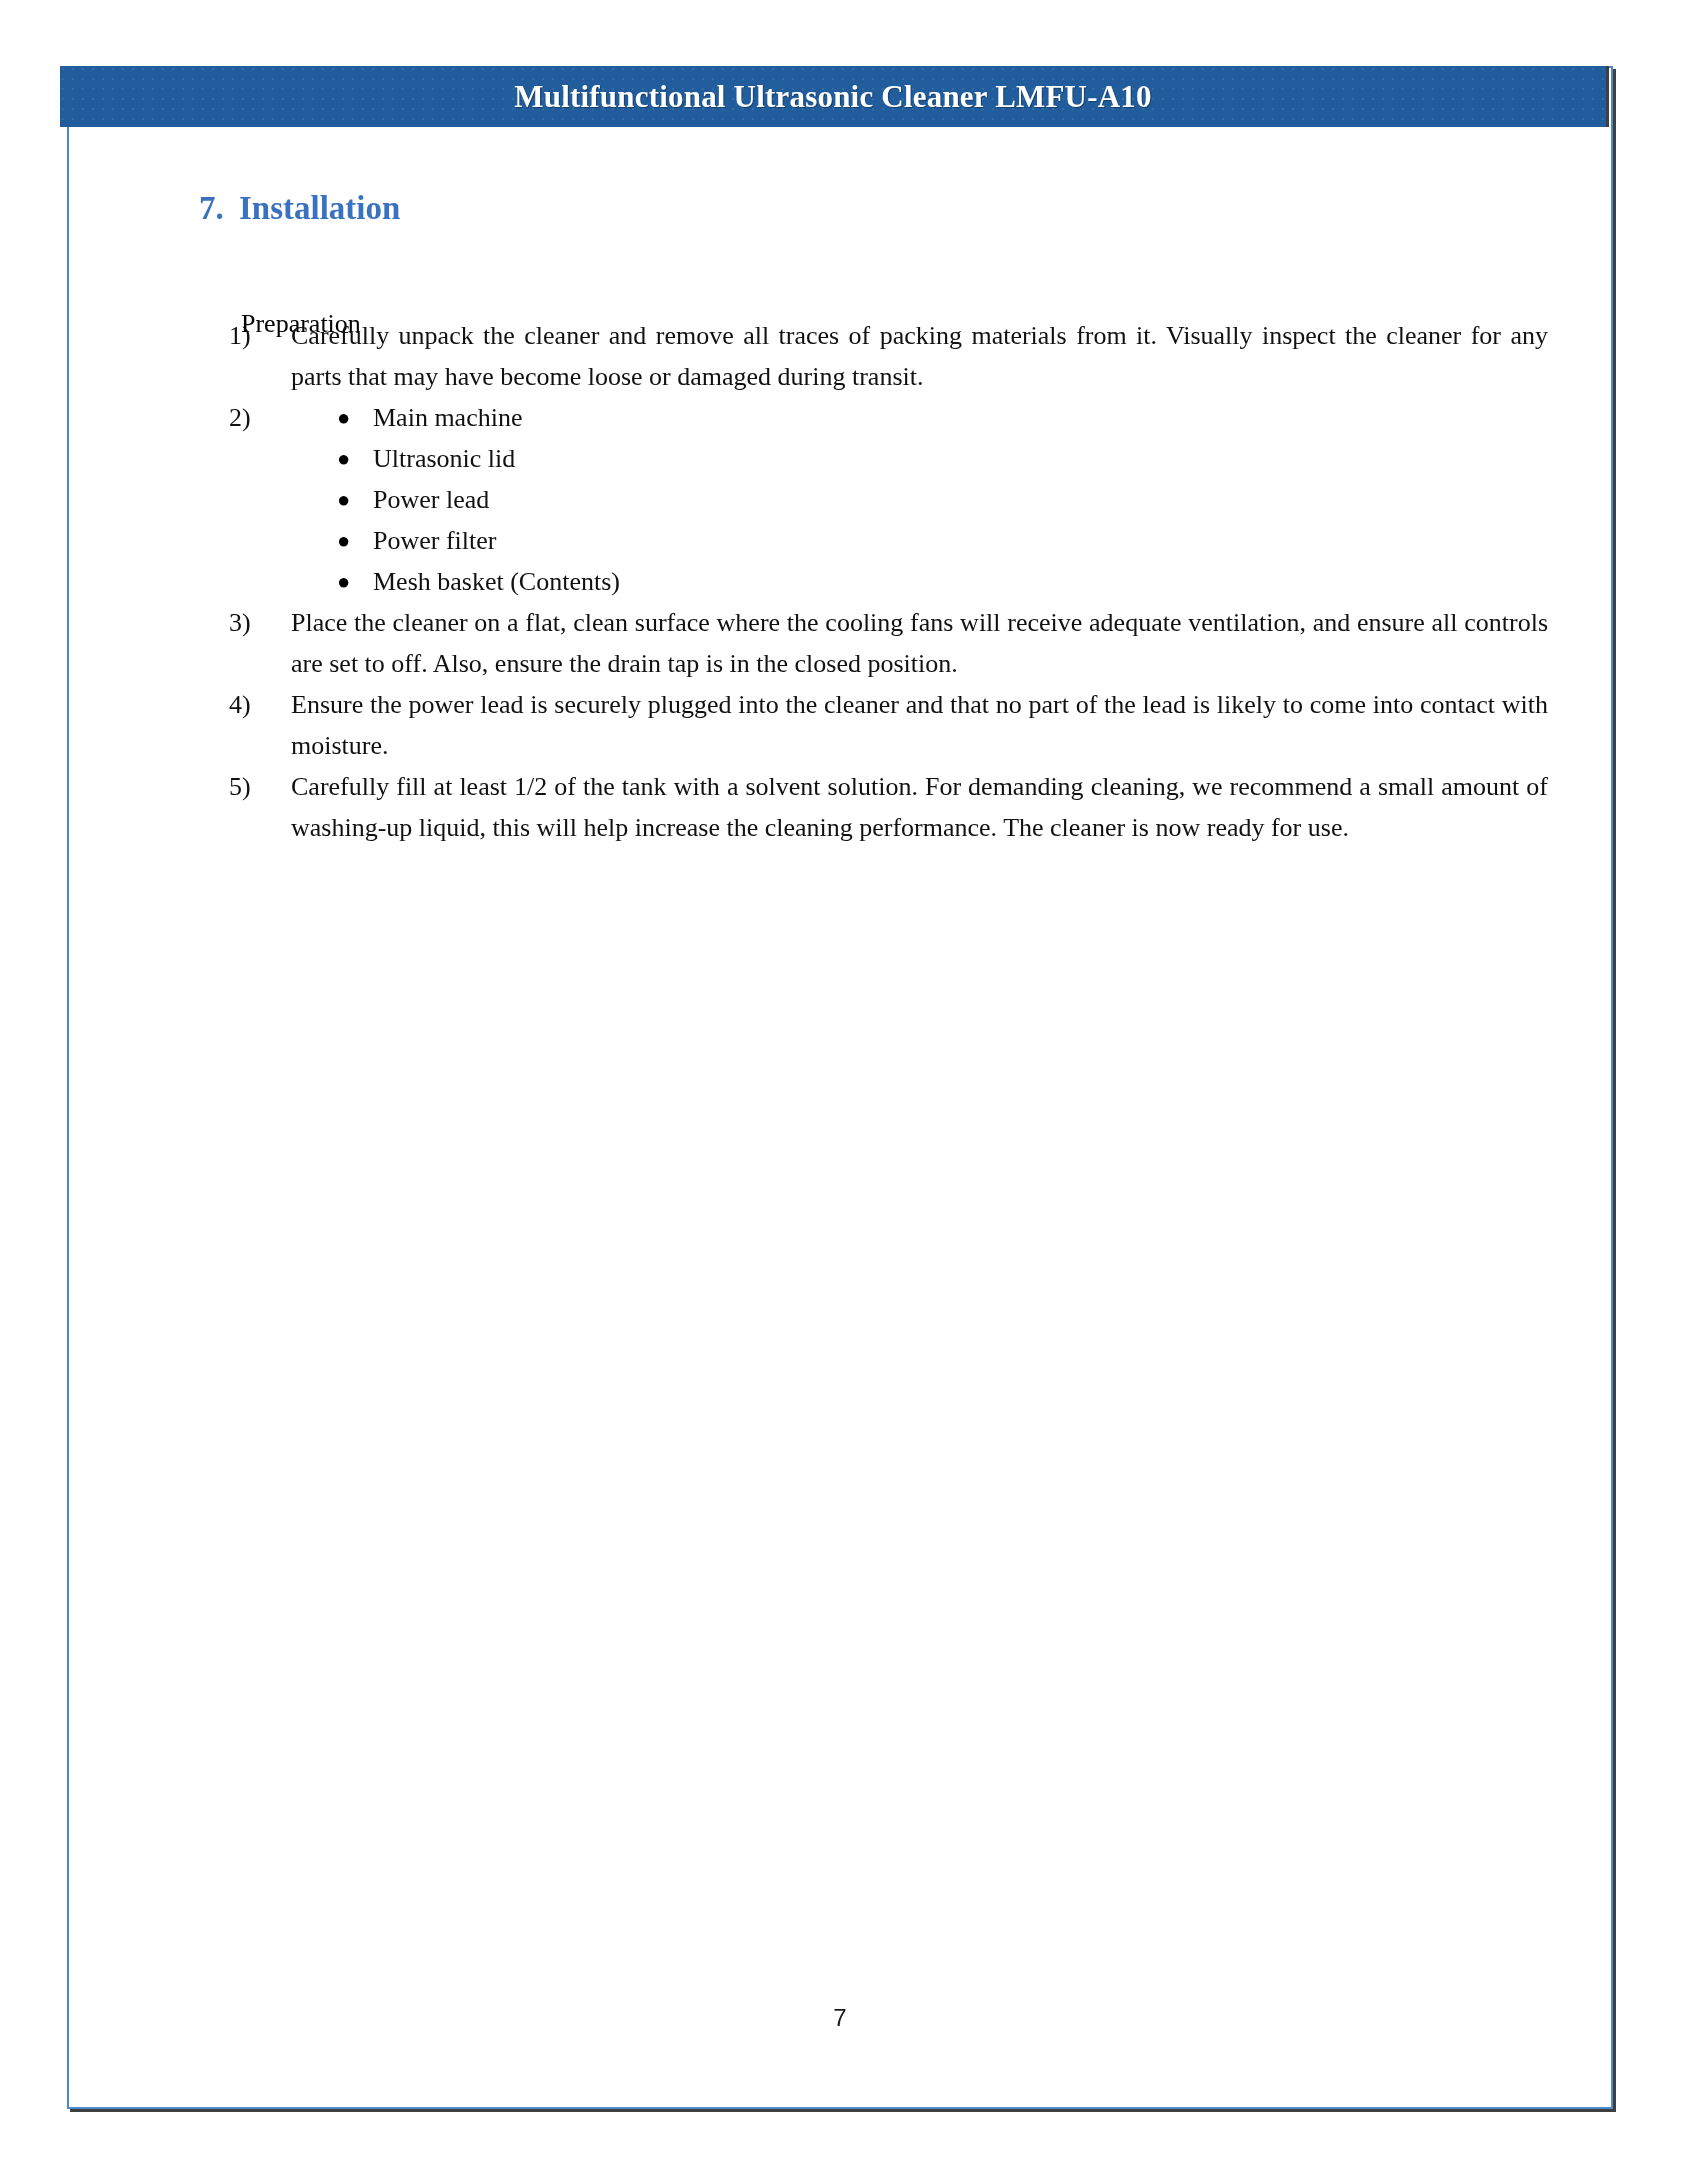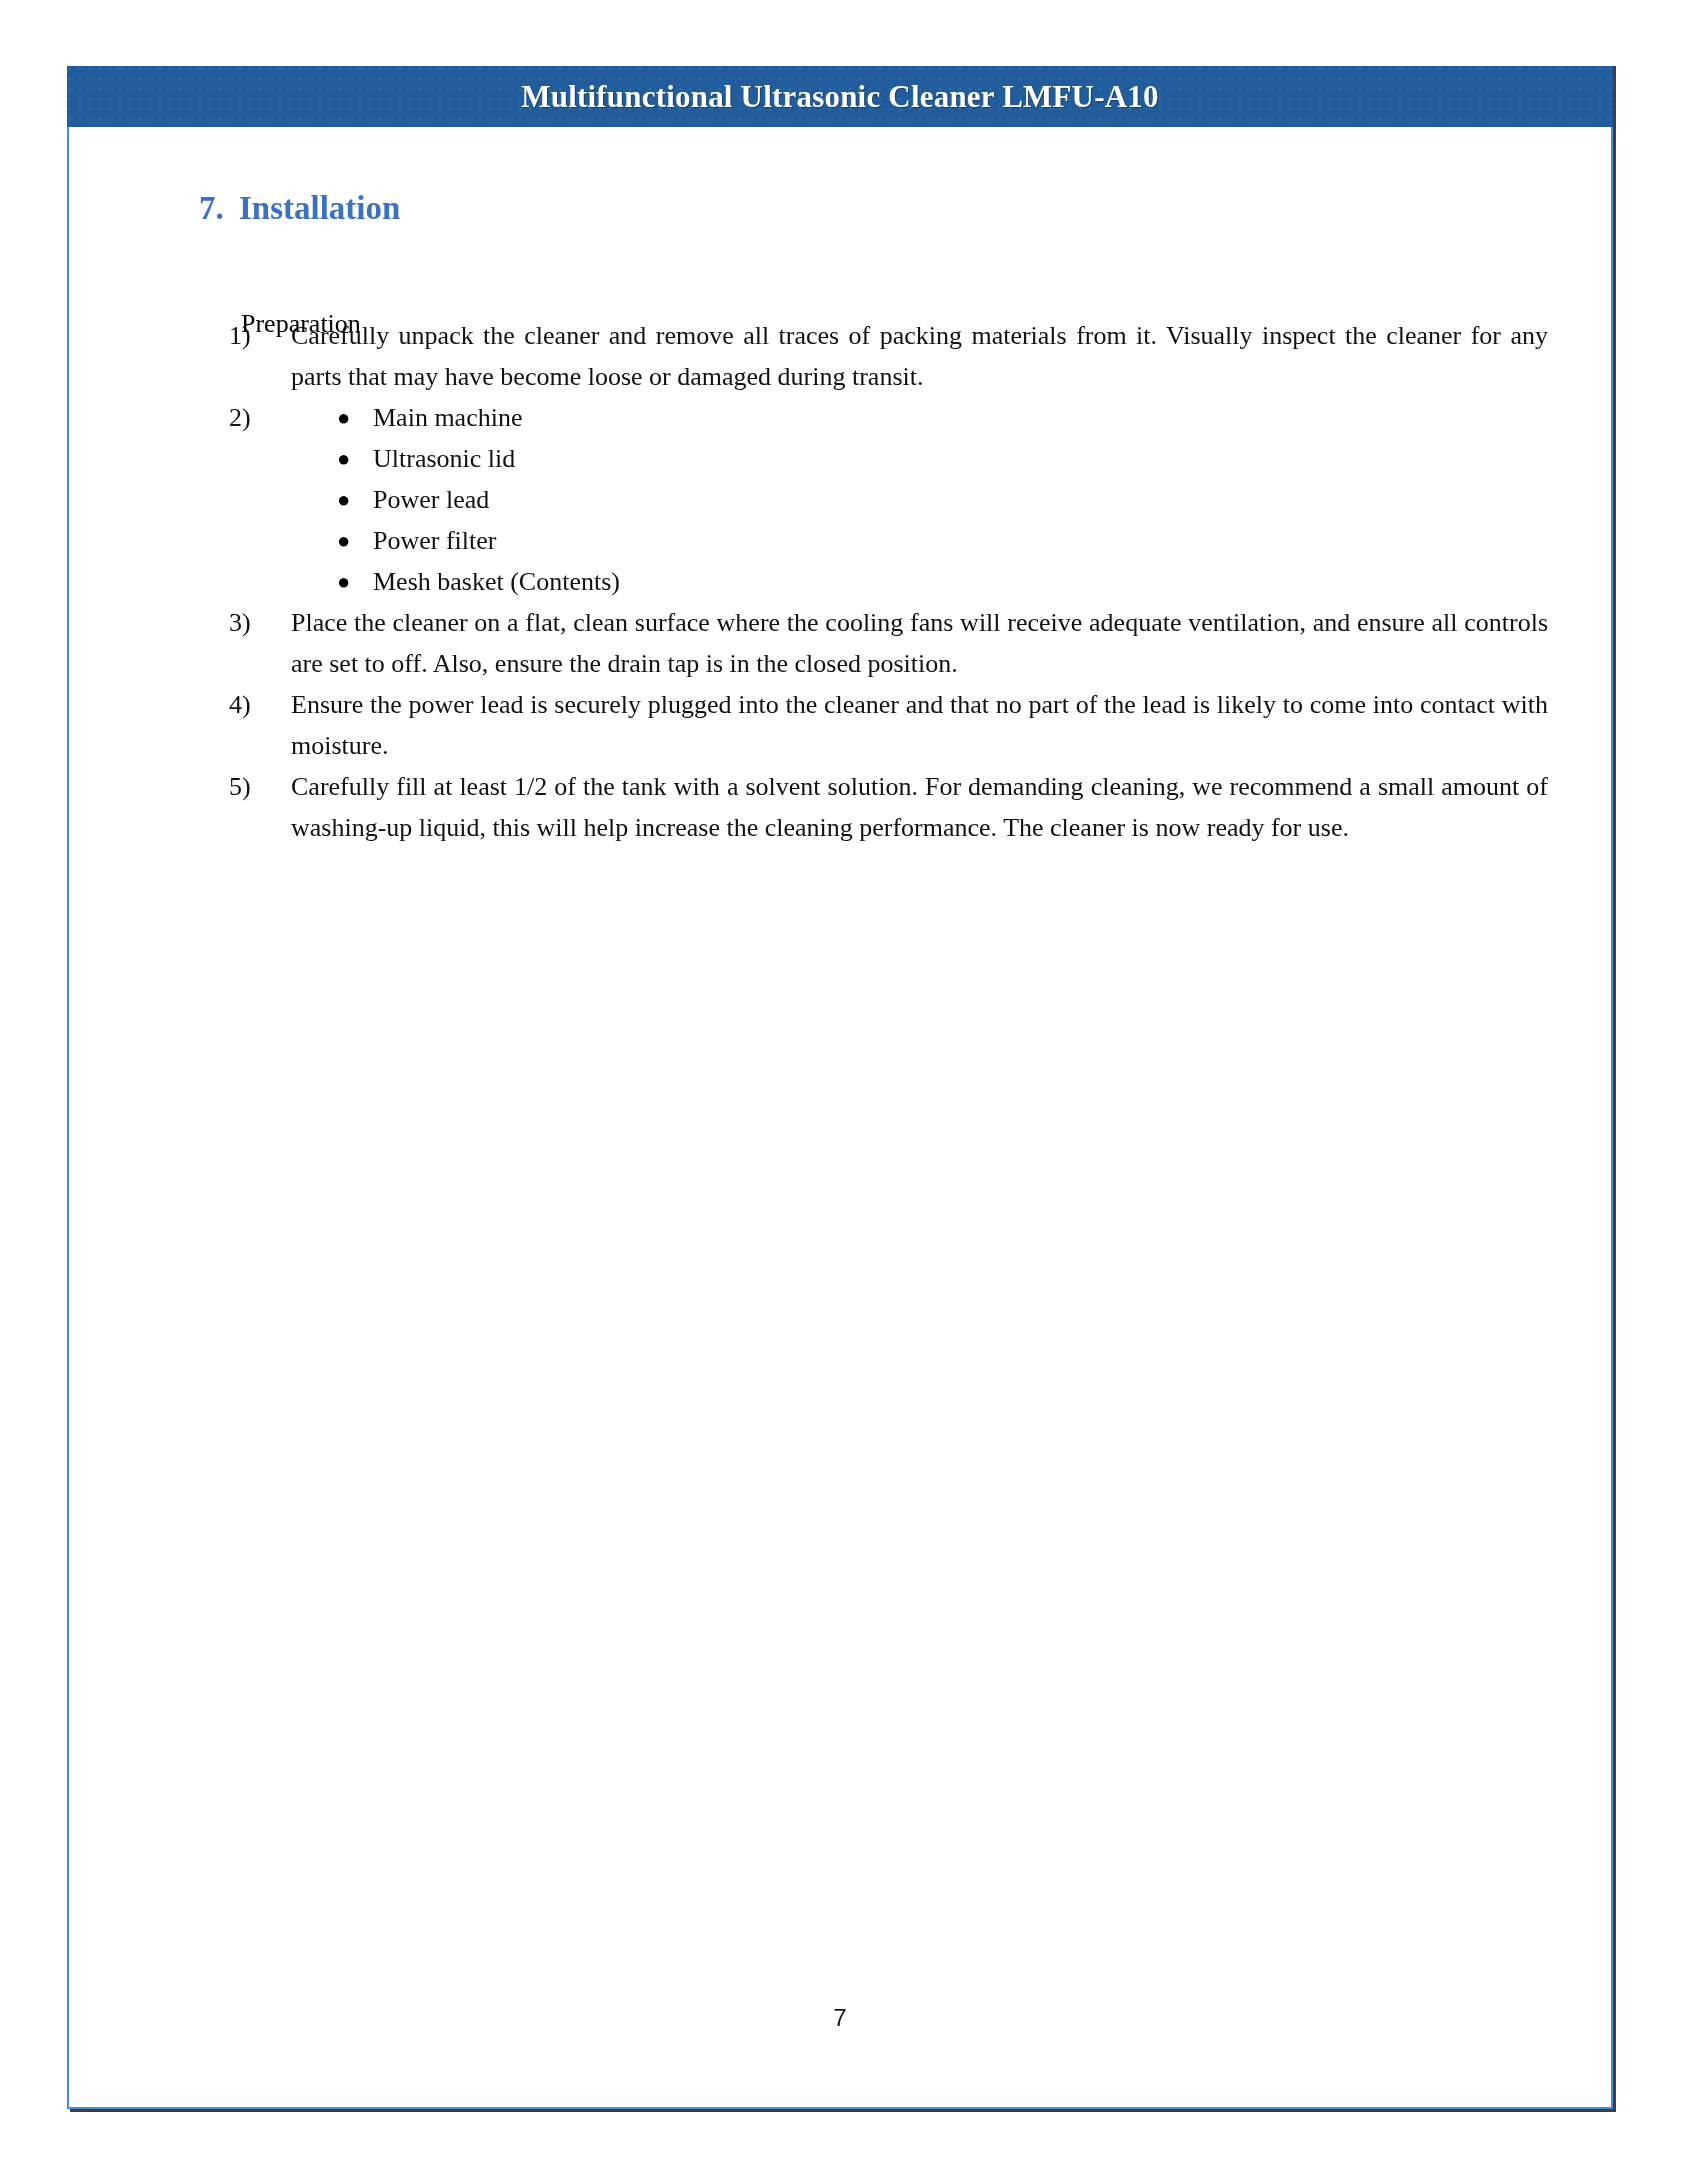--- a/index.html
+++ b/index.html
@@ -31,21 +31,21 @@
     height: 2043px;
     border: 2px solid #4A8BD0;
     box-sizing: border-box;
     box-shadow: 3px 3px 0 0 #3f3f3f;
     pointer-events: none;
   }
 
   
   .title-banner {
     position: absolute;
-    left: 67px;
+    left: 60px;
     top: 66px;
     width: 1546px;
     height: 61px;
     box-sizing: border-box;
     background-color: #215D9C;
     background-image:
       radial-gradient(circle at 3px 3px, rgba(255,255,255,0.085) 1.1px, rgba(255,255,255,0) 1.6px);
     background-size: 10px 10px;
     display: flex;
     align-items: center;

